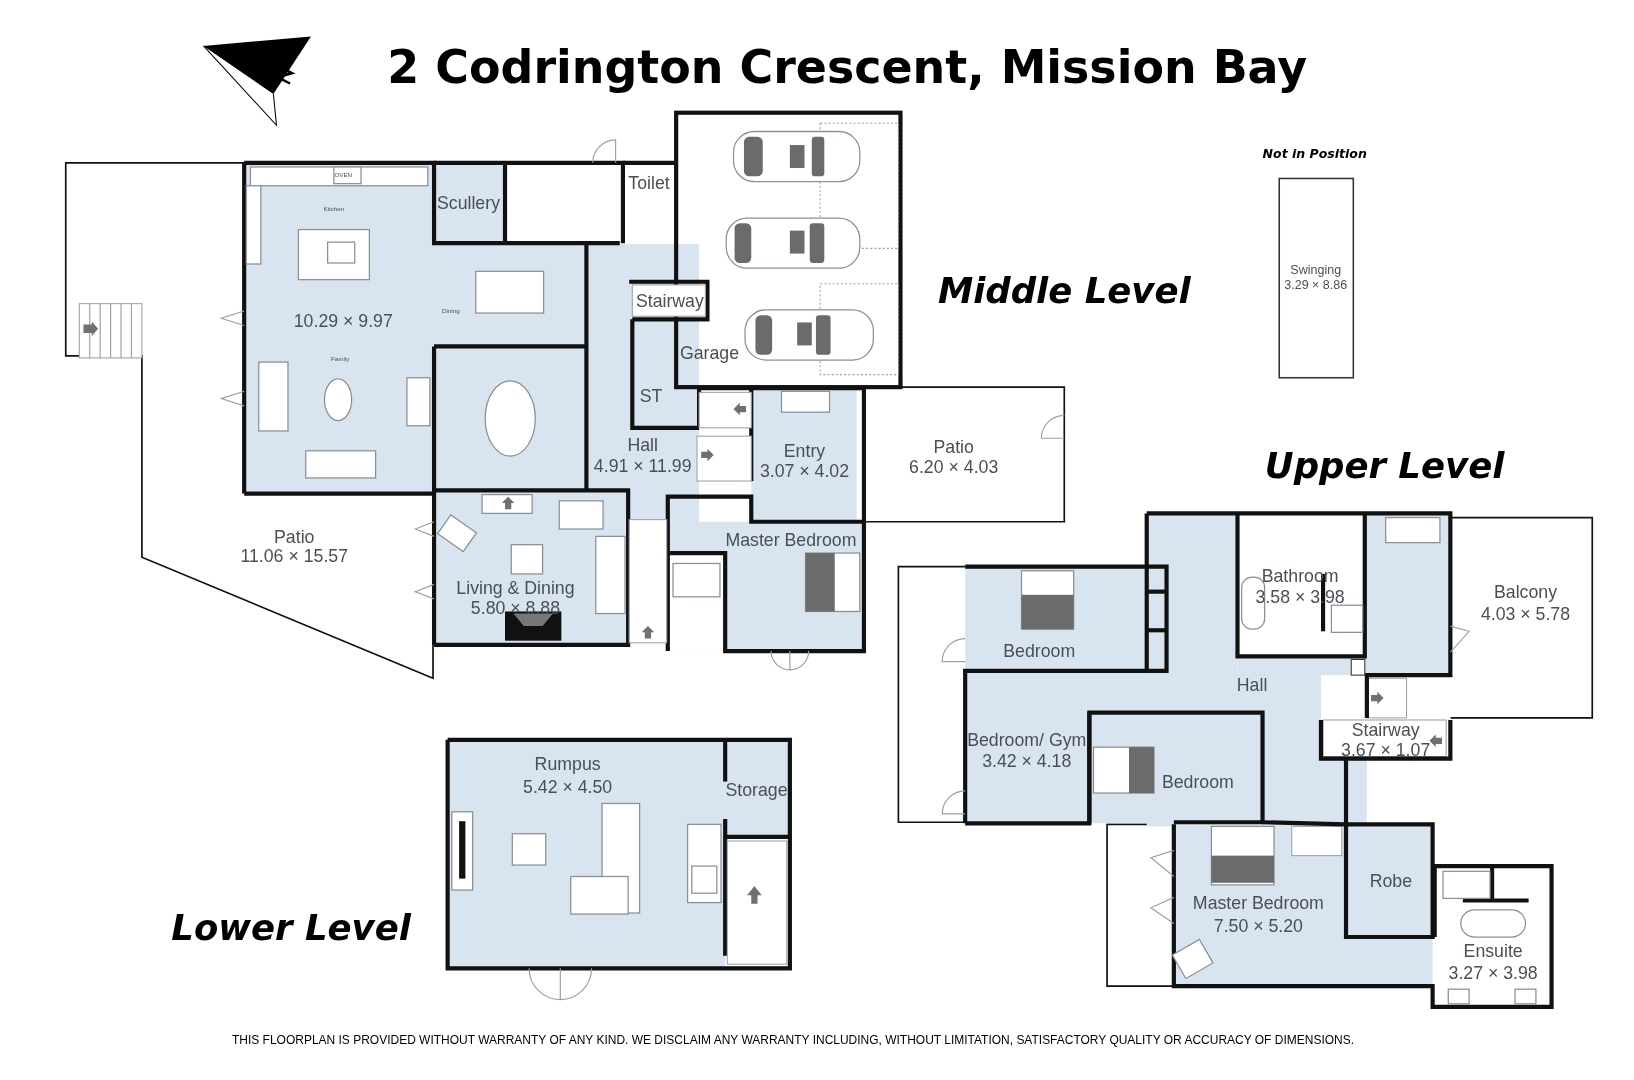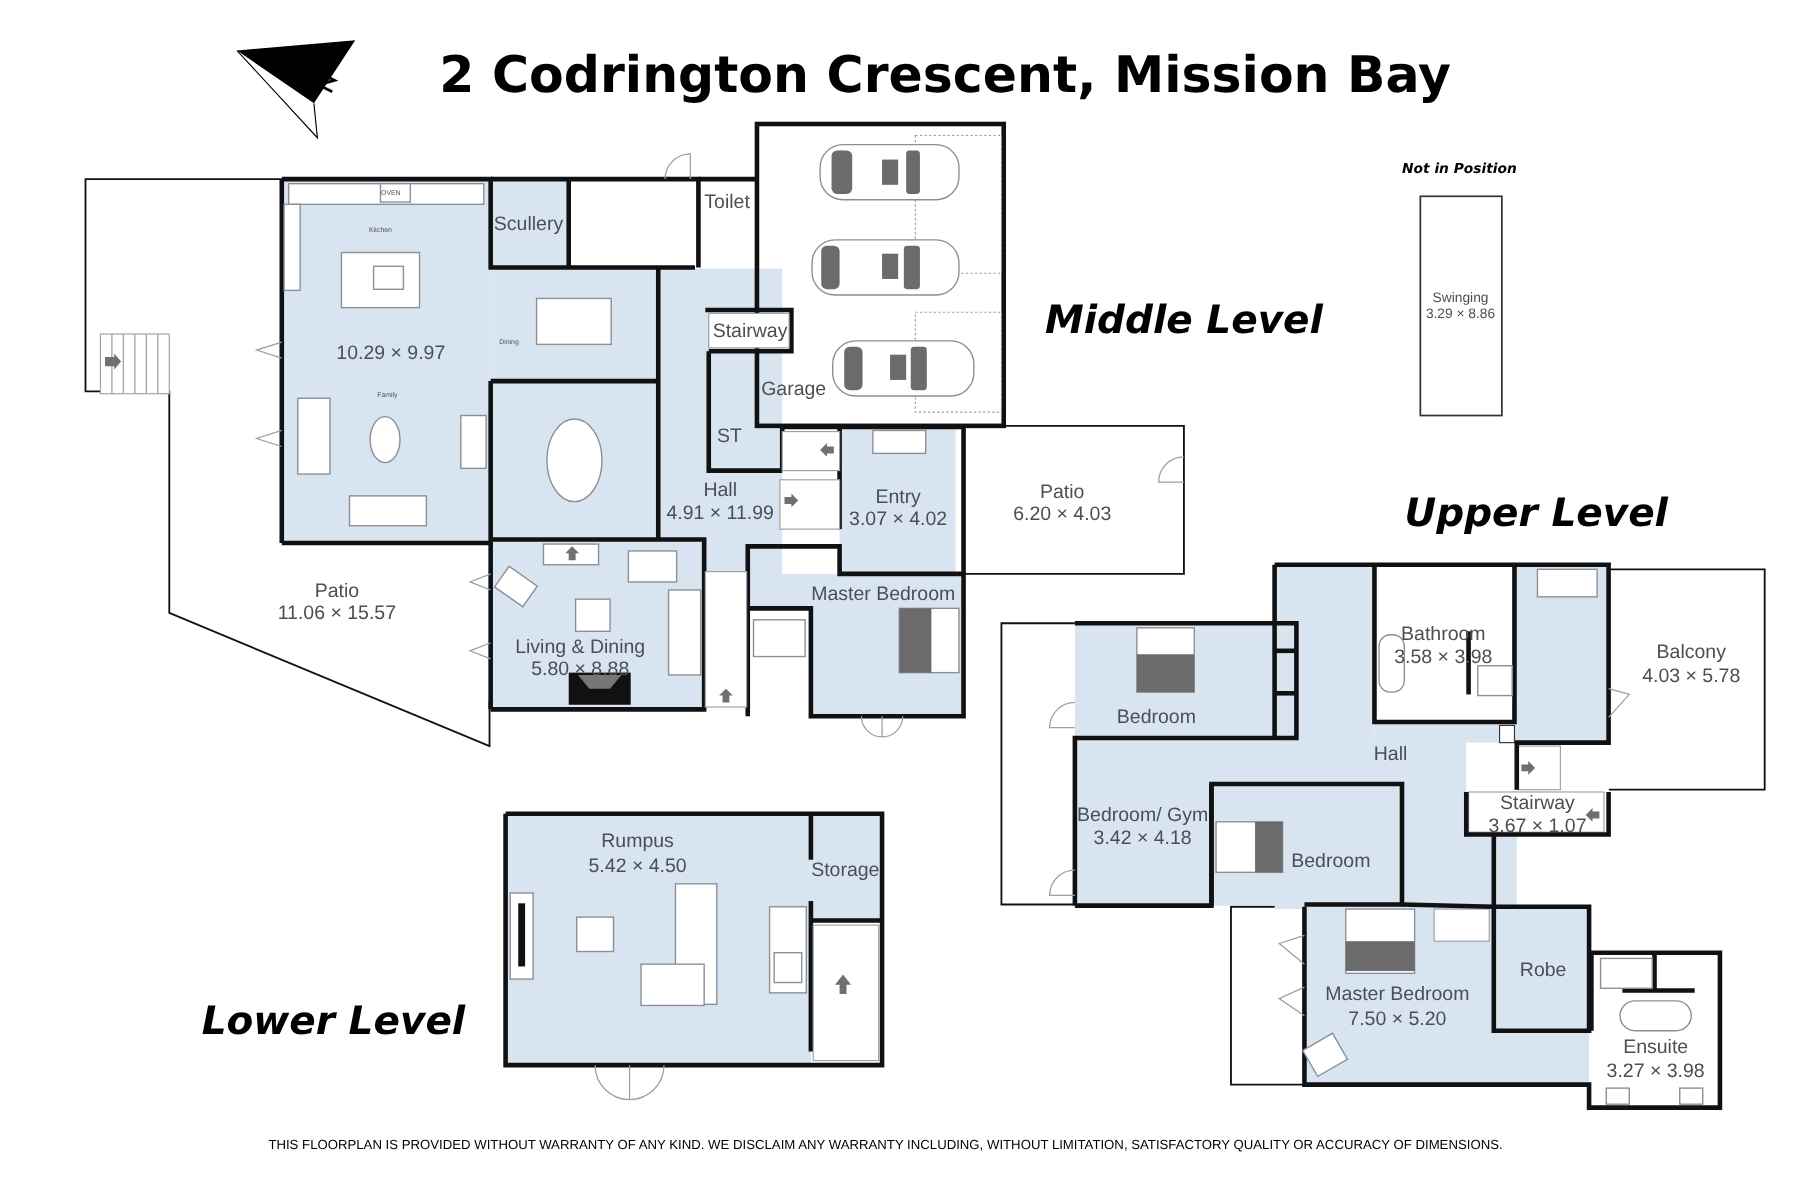--- a/index.html
+++ b/index.html
@@ -1,17 +1,17 @@
 <!DOCTYPE html>
 <html><head>
 <meta charset="utf-8">
 <style>
   html, body { margin: 0; padding: 0; background: #ffffff; }
   body { width: 1634px; height: 1080px; overflow: hidden; position: relative; font-family: "Liberation Sans", sans-serif; }
-  #stage { position: absolute; left: 12px; top: 0; width: 1516px; height: 1080px; border-radius: 21px; }
+  #stage { position: absolute; left: 0; top: 0; width: 1516px; height: 1080px; border-radius: 21px; }
   svg { display: block; }
   .wall { fill: none; stroke: #111111; stroke-width: 4; stroke-linejoin: miter; }
   .thin { fill: none; stroke: #111111; stroke-width: 1.6; }
   .room { fill: #d9e4f1; stroke: none; }
   .white { fill: #ffffff; stroke: none; }
   .furn { fill: #ffffff; stroke: #8a8f96; stroke-width: 1.2; }
   .dark { fill: #6b6b6b; stroke: none; }
   .door { fill: none; stroke: #9aa0a6; stroke-width: 1.1; }
   .stair { fill: #ffffff; stroke: #9aa0a6; stroke-width: 1; }
   .dot { fill: none; stroke: #9aa0a6; stroke-width: 1; stroke-dasharray: 2 2; }

